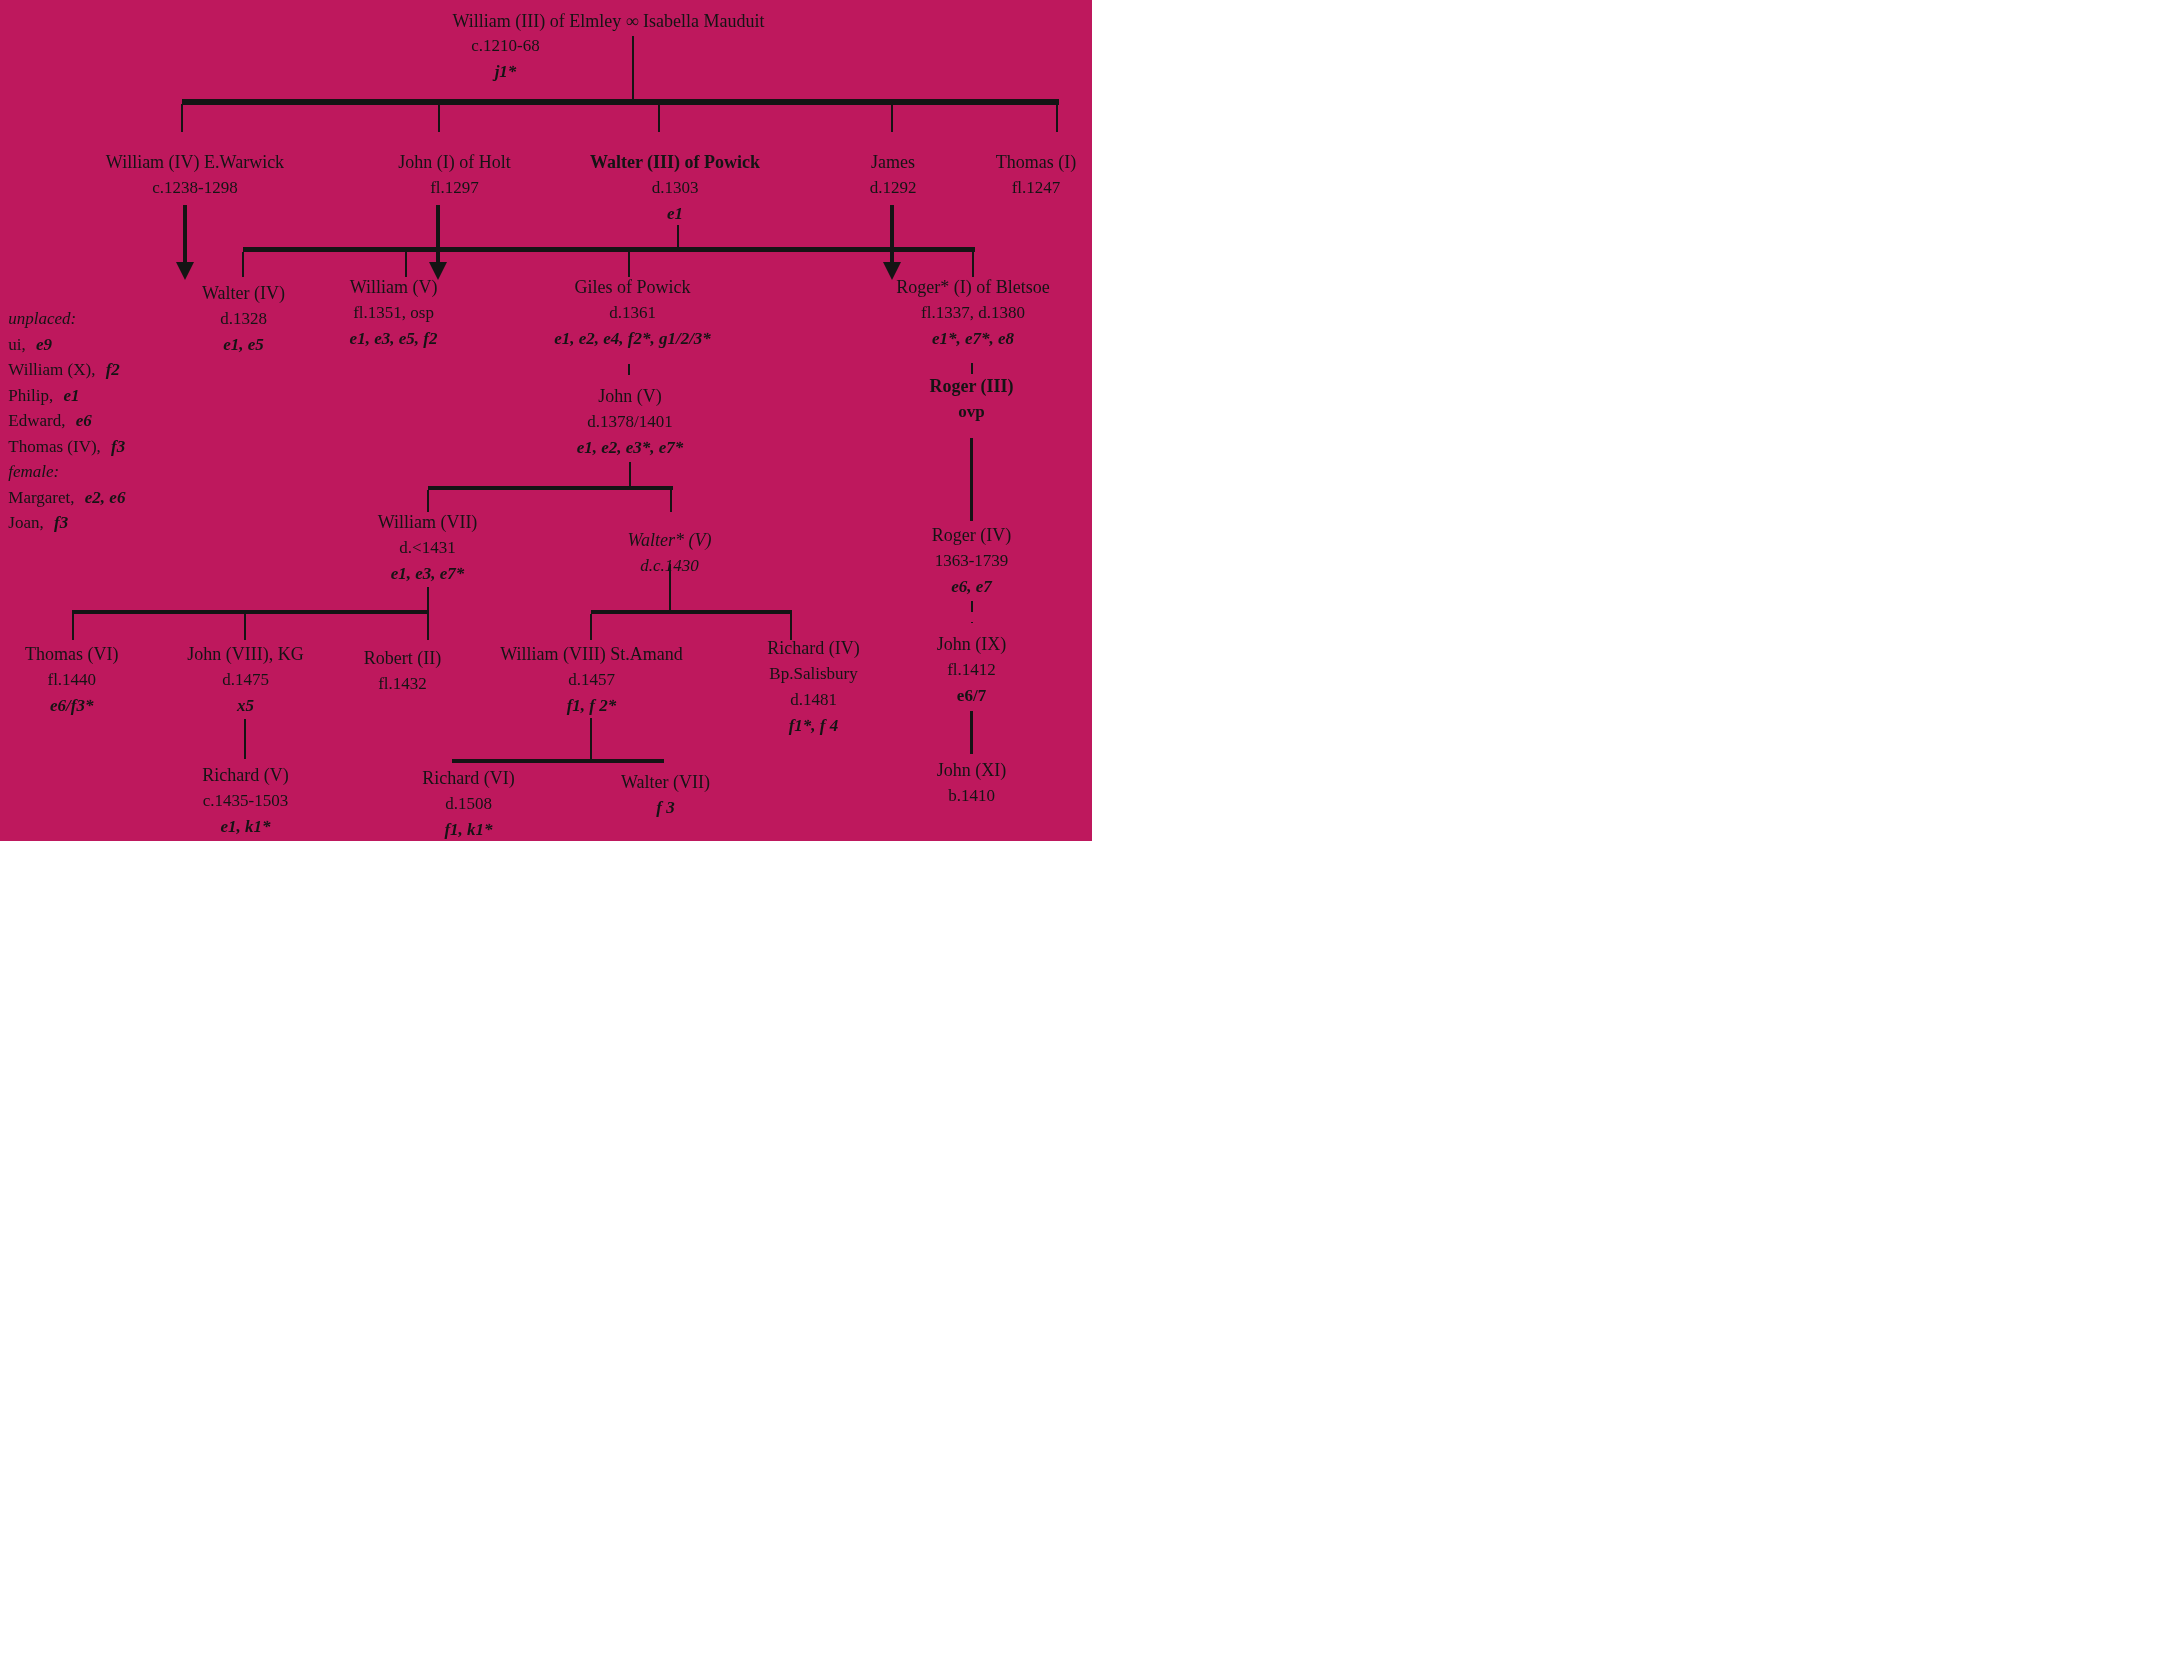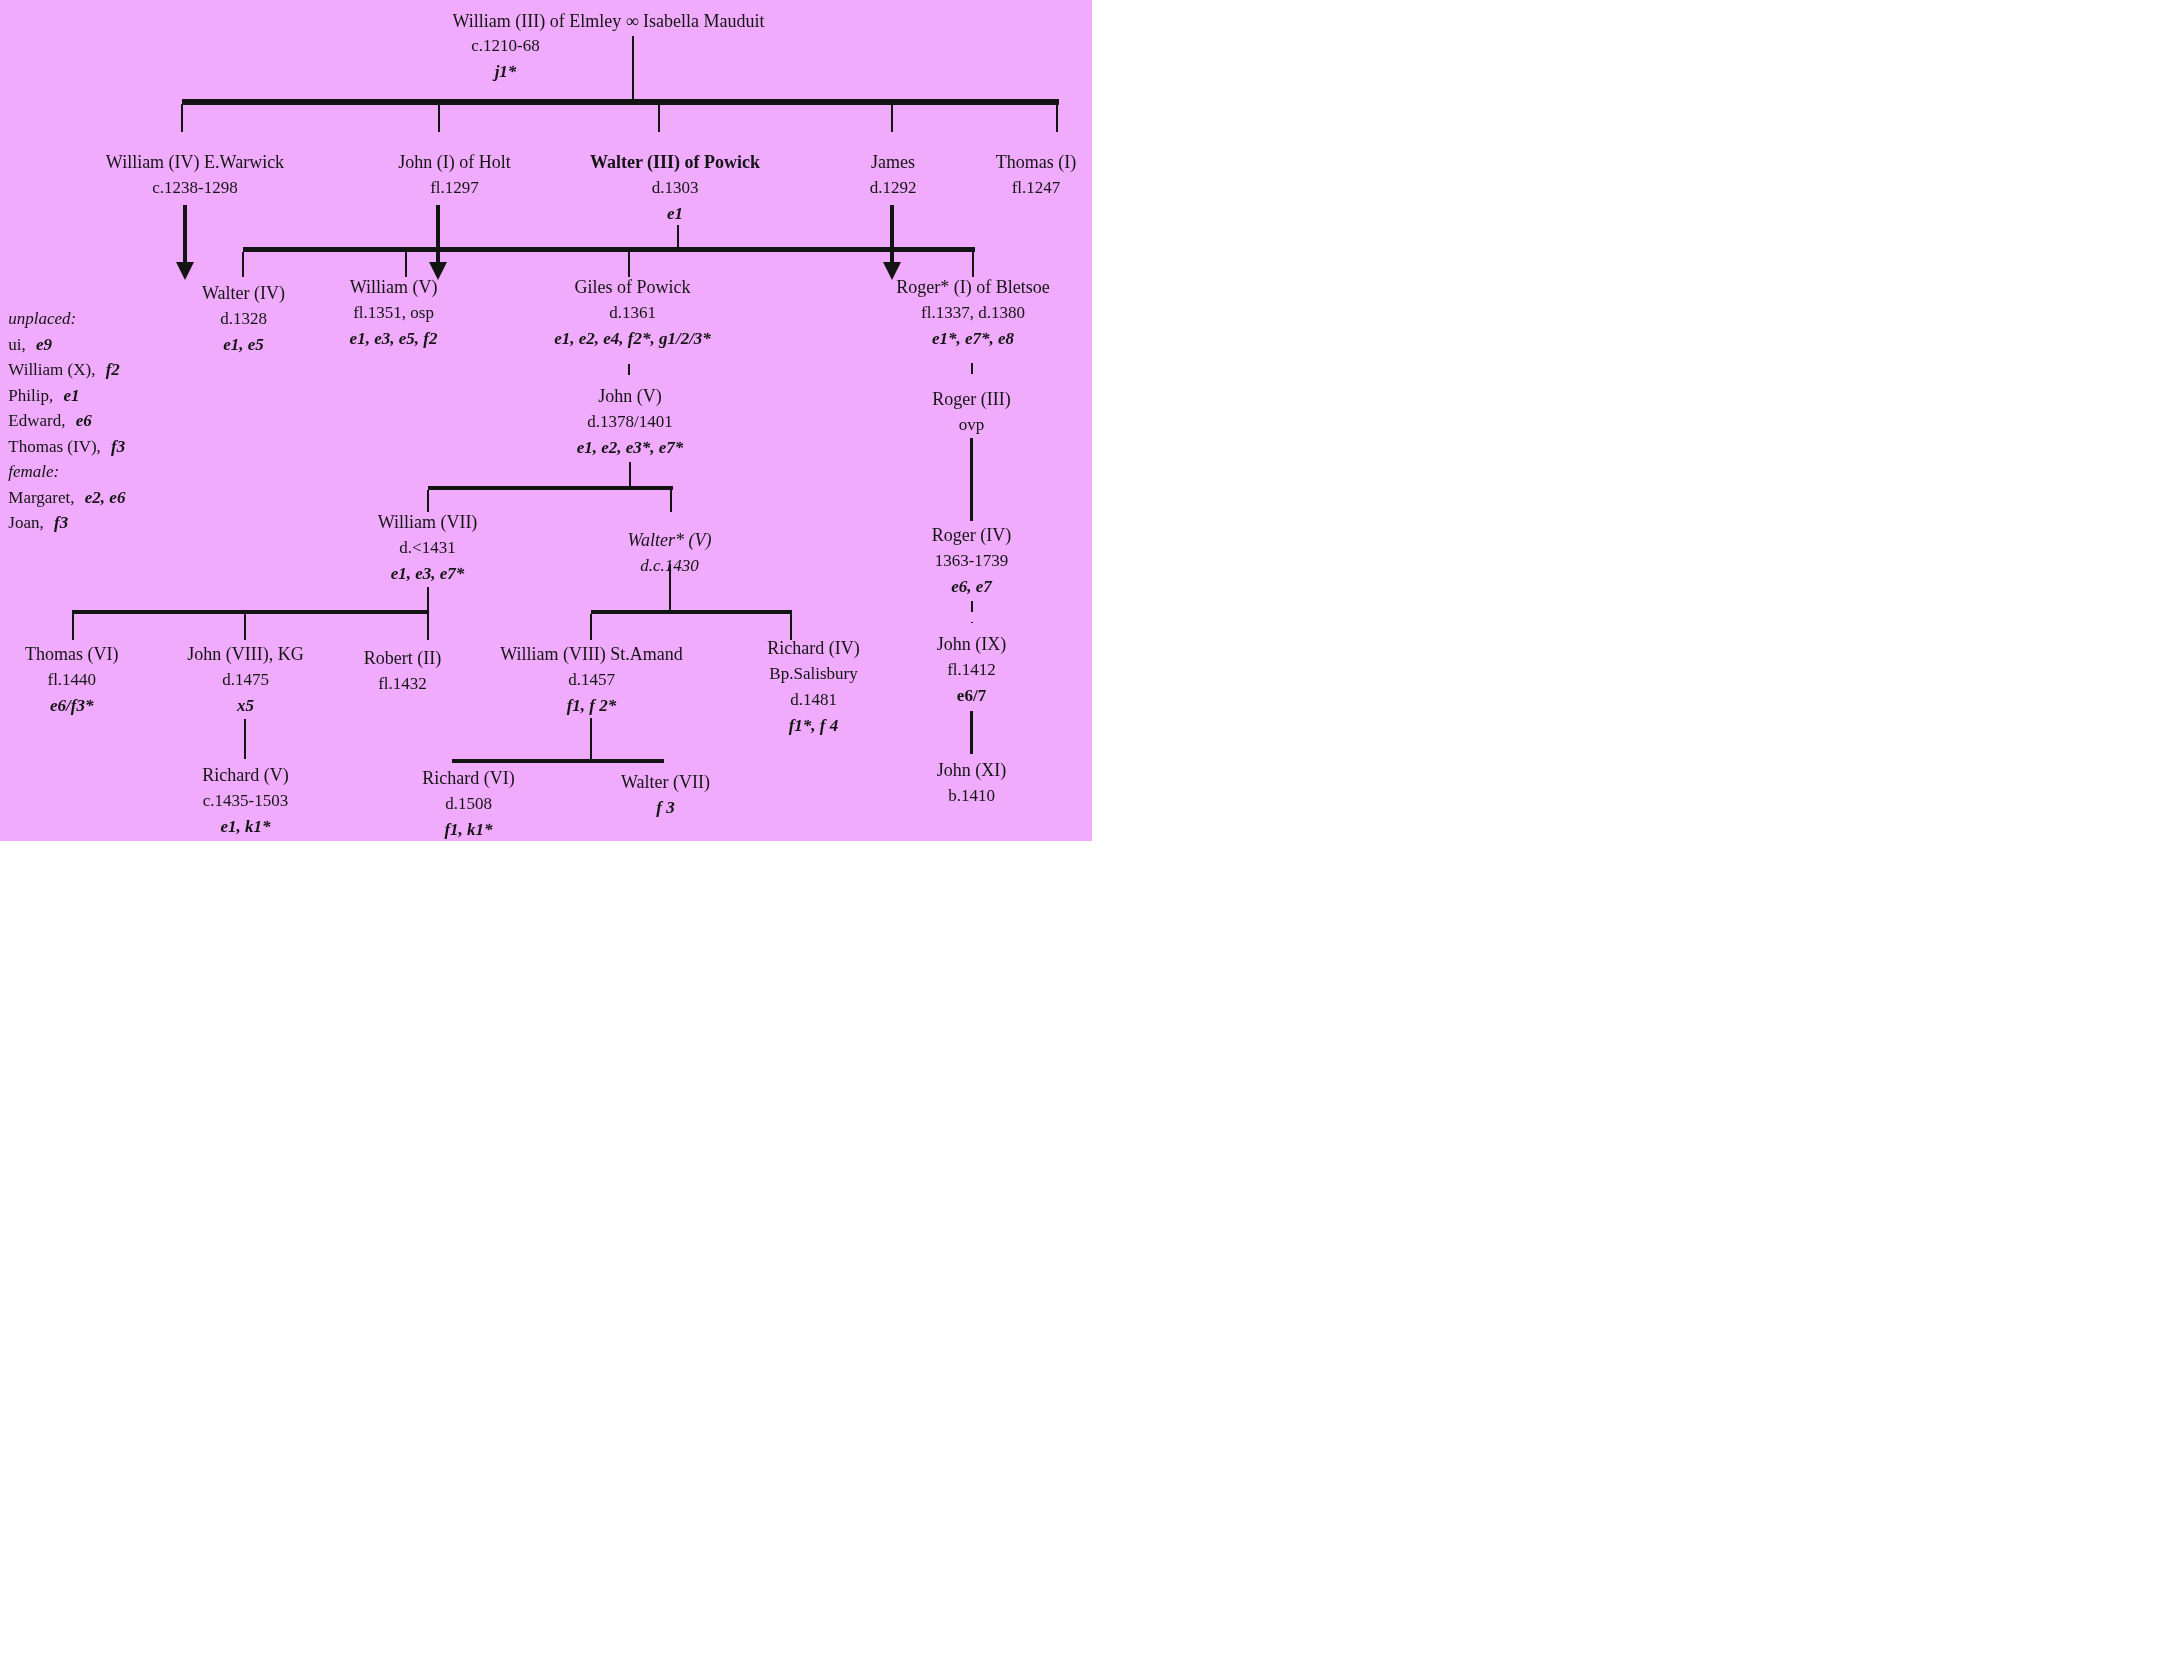--- a/index.html
+++ b/index.html
@@ -1,19 +1,19 @@
 <!DOCTYPE html>
 <html style="font-size:11px"><head>
 <meta charset="utf-8">
 <style>
   html,body{margin:0;padding:0;background:#ffffff;}
   #canvas{
     position:relative;
     width:1092px;height:841px;
-    background:#f0abfc;
+    background:#be185d;
     font-family:"Liberation Serif","DejaVu Serif",serif;
     color:#141414;
     overflow:hidden;
   }
   .node{position:absolute;text-align:center;line-height:26px;font-size:17px;}
   .nm{font-size:18px;white-space:nowrap;}
   .nm.bold{font-weight:bold;}
   .dt{font-size:17px;white-space:nowrap;}
   .rf{font-size:17px;font-weight:bold;font-style:italic;white-space:nowrap;}
   .rf.upright{font-style:normal;}
@@ -119,21 +119,21 @@
   </div>
 
   <div class="vdash" style="left:628px;top:364px;height:20.7px;"></div>
   <div class="node" style="left:513px;top:383px;width:234px;">
     <div class="nm">John (V)</div>
     <div class="dt">d.1378/1401</div>
     <div class="rf">e1, e2, e3*, e7*</div>
   </div>
 
   <div class="vdash" style="left:971px;top:363px;height:20.7px;"></div>
-  <div class="node" style="left:889px;top:386px;width:165px;">
+  <div class="node" style="left:889px;top:373px;width:165px;font-weight:bold;">
     <div class="nm">Roger (III)</div>
     <div class="dt">ovp</div>
   </div>
   <div class="vline" style="left:970px;top:438px;height:83px;width:3.4px;"></div>
   <div class="node" style="left:882px;top:522px;width:179px;">
     <div class="nm">Roger (IV)</div>
     <div class="dt">1363-1739</div>
     <div class="rf">e6, e7</div>
   </div>
   <div class="vdash" style="left:971px;top:601px;height:22px;"></div>

